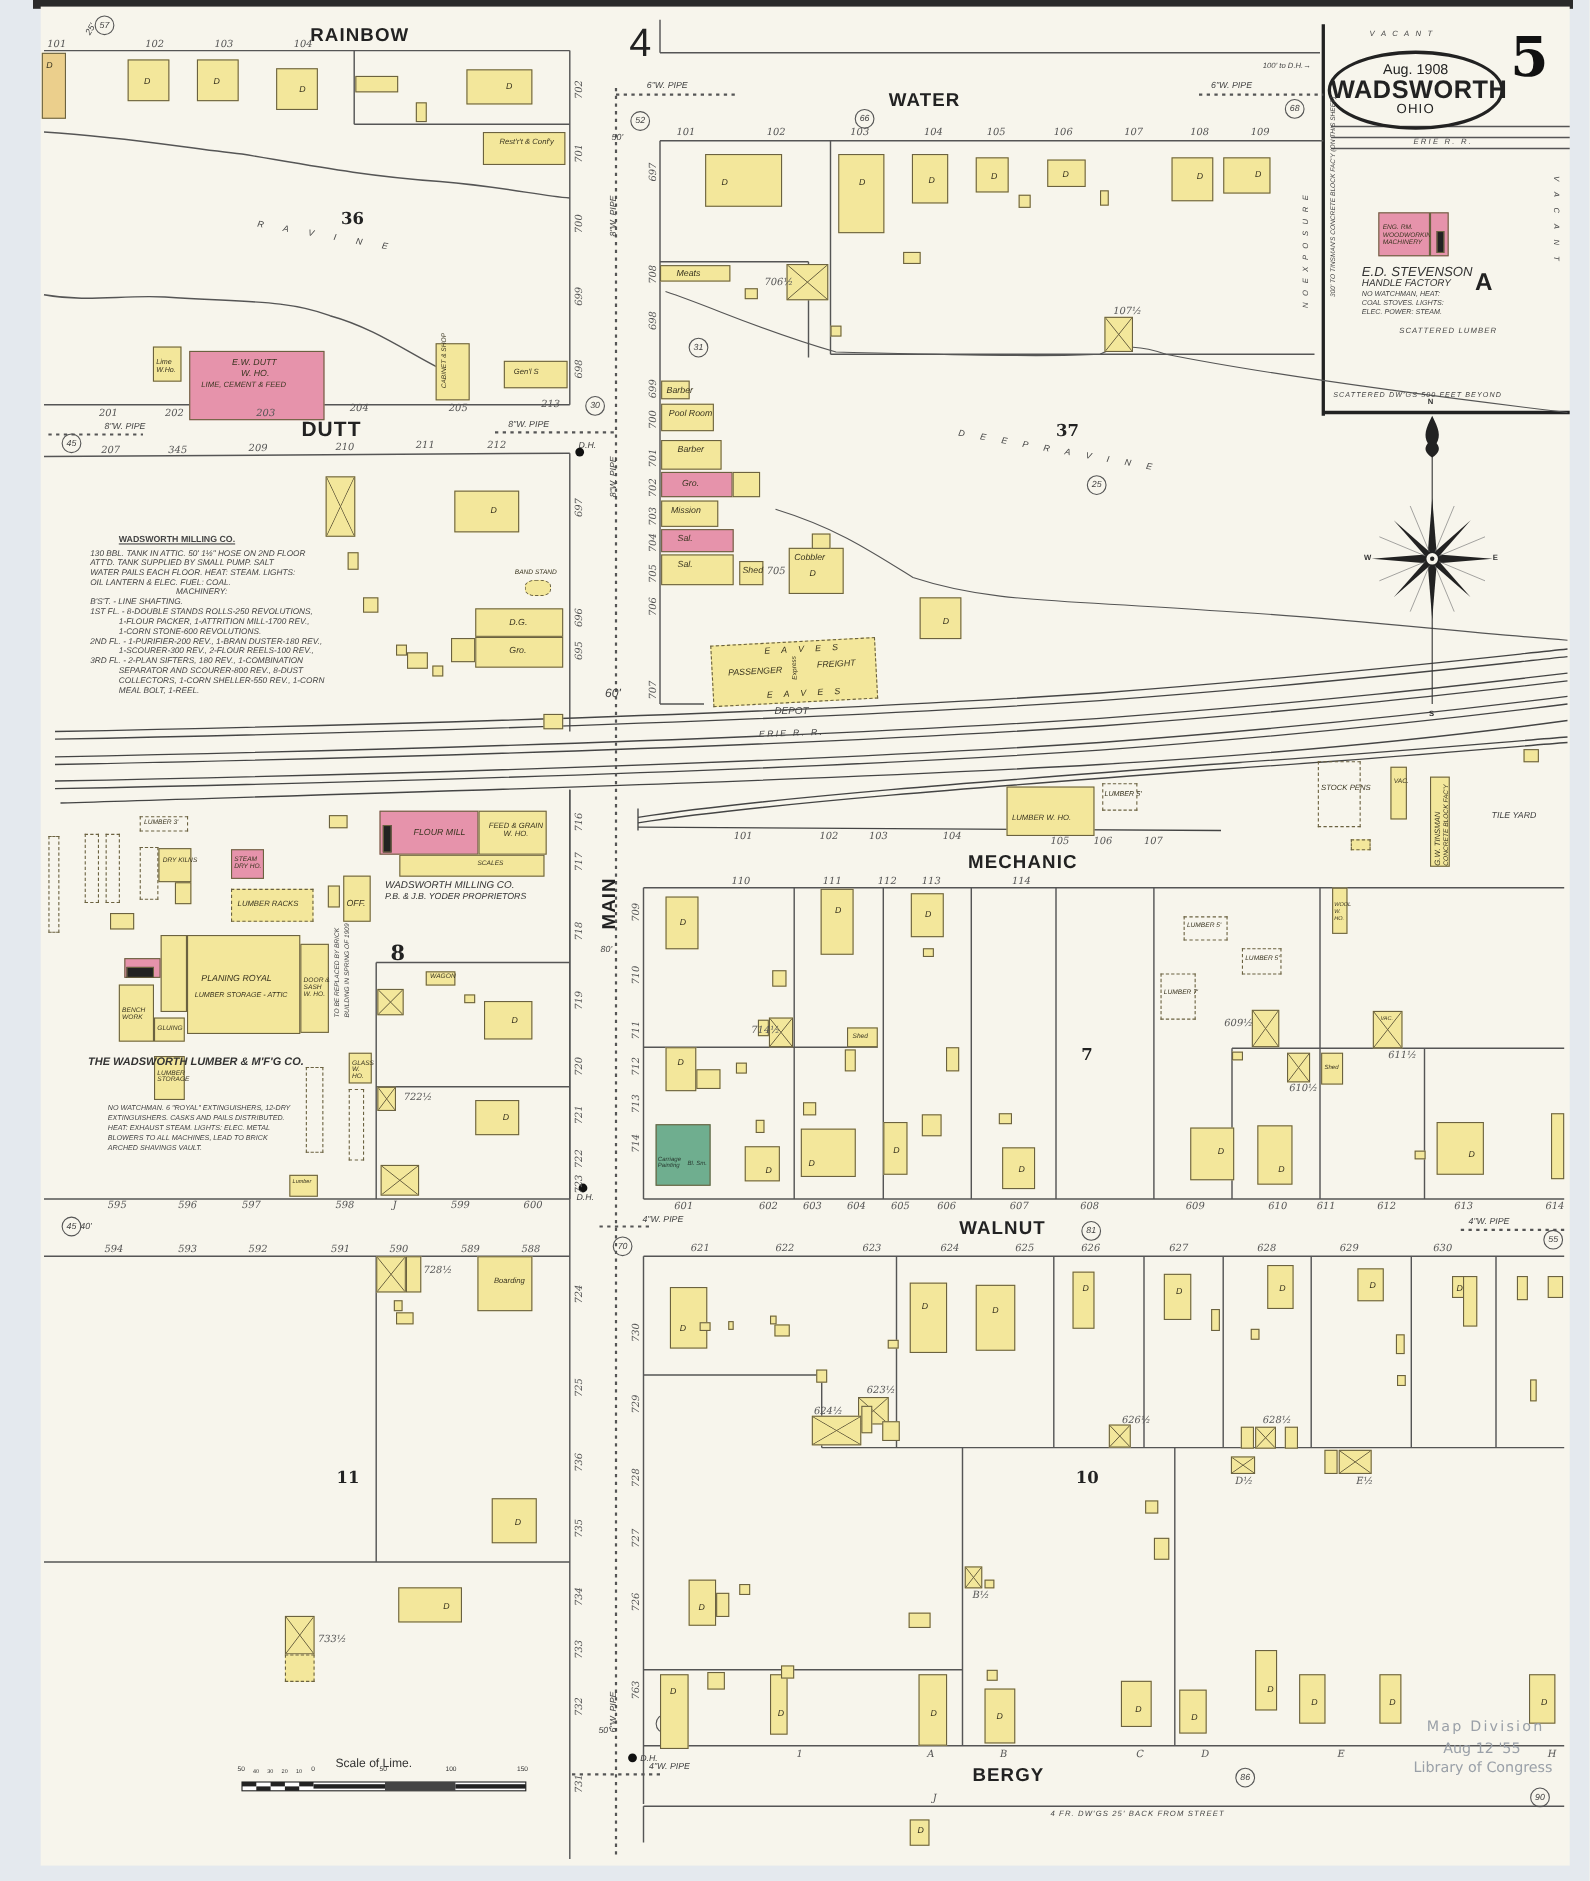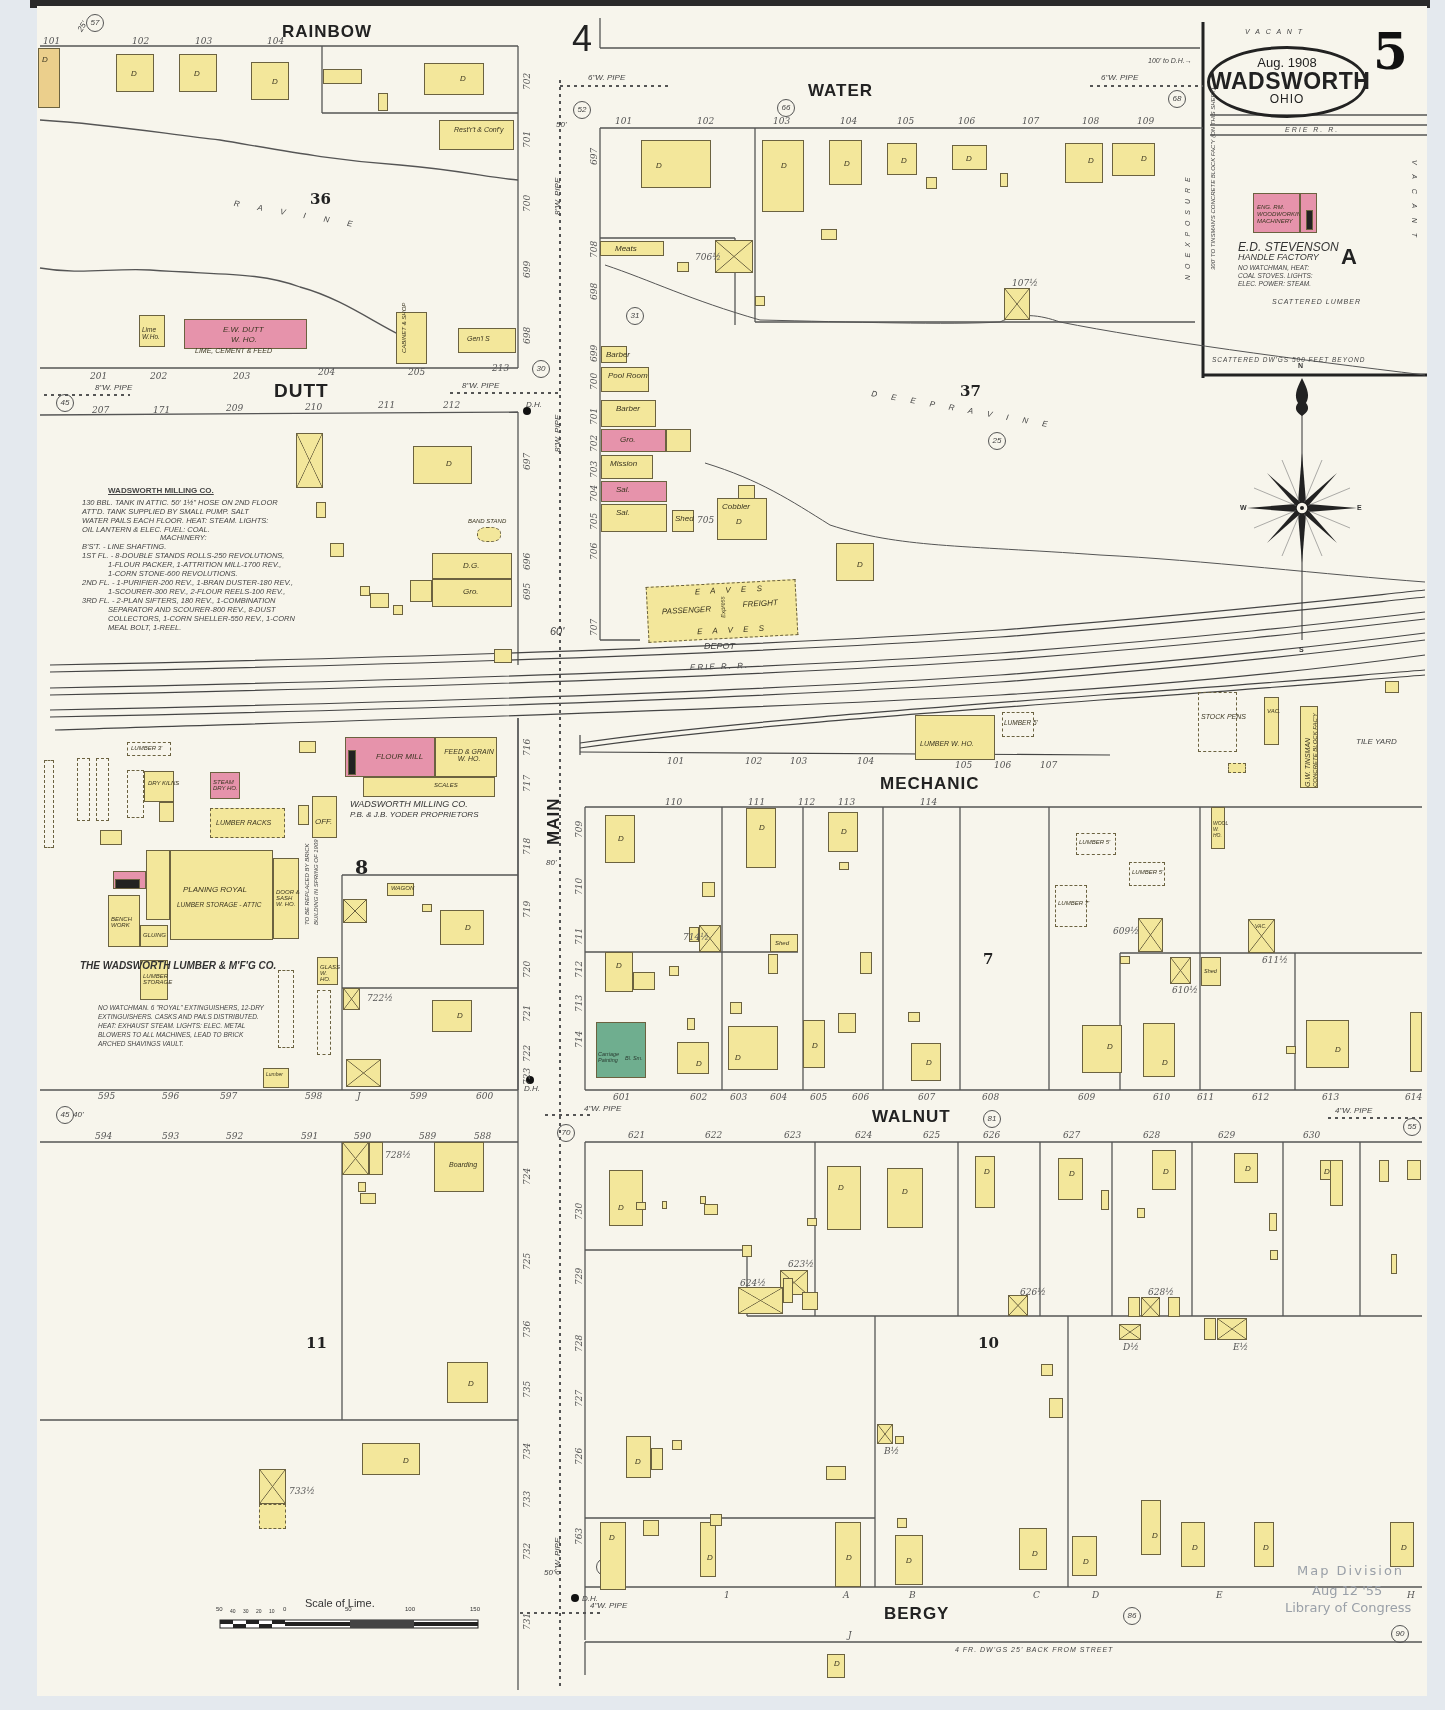--- a/index.html
+++ b/index.html
@@ -284,21 +284,21 @@
 <div class="bld" style="left:424px;top:63px;width:60px;height:32px;">
     <span style="left:35px;top:10px;">D</span>
   </div>
 <div class="bld" style="left:378px;top:93px;width:10px;height:18px;"></div>
 <div class="bld" style="left:439px;top:120px;width:75px;height:30px;">
     <span style="left:14px;top:5px;font-size:7px;">Rest'r't &amp; Conf'y</span>
   </div>
 <div class="bld" style="left:139px;top:315px;width:26px;height:32px;">
     <span style="left:2px;top:10px;font-size:6.5px;white-space:normal;width:18px;">Lime W.Ho.</span>
   </div>
-<div class="bld pink" style="left:184px;top:319px;width:123px;height:30px;">
+<div class="bld pink" style="left:172px;top:319px;width:123px;height:63px;">
   <span style="left:38px;top:5px;font-size:8px;">E.W. DUTT</span>
   <span style="left:46px;top:15px;font-size:8px;">W. HO.</span>
   <span style="left:10px;top:27px;font-size:7px;">LIME, CEMENT &amp; FEED</span>
 </div>
 <div class="bld" style="left:396px;top:312px;width:31px;height:52px;">
     <span style="left:4px;top:40px;font-size:6px;transform:rotate(-90deg);transform-origin:left top;">CABINET &amp; SHOP</span>
   </div>
 <div class="bld" style="left:458px;top:328px;width:58px;height:25px;">
     <span style="left:8px;top:6px;font-size:7px;">Gen'l S</span>
   </div>
@@ -705,21 +705,21 @@
 <div class="lbl hn" style="left:132px;top:36px;">102</div>
 <div class="lbl hn" style="left:195px;top:36px;">103</div>
 <div class="lbl hn" style="left:267px;top:36px;">104</div>
 <div class="lbl hn" style="left:90px;top:371px;">201</div>
 <div class="lbl hn" style="left:150px;top:371px;">202</div>
 <div class="lbl hn" style="left:233px;top:371px;">203</div>
 <div class="lbl hn" style="left:318px;top:367px;">204</div>
 <div class="lbl hn" style="left:408px;top:367px;">205</div>
 <div class="lbl hn" style="left:492px;top:363px;">213</div>
 <div class="lbl hn" style="left:92px;top:405px;">207</div>
-<div class="lbl hn" style="left:153px;top:405px;">171</div>
+<div class="lbl hn" style="left:153px;top:405px;">345</div>
 <div class="lbl hn" style="left:226px;top:403px;">209</div>
 <div class="lbl hn" style="left:305px;top:402px;">210</div>
 <div class="lbl hn" style="left:378px;top:400px;">211</div>
 <div class="lbl hn" style="left:443px;top:400px;">212</div>
 <div class="lbl hn" style="left:615px;top:116px;">101</div>
 <div class="lbl hn" style="left:697px;top:116px;">102</div>
 <div class="lbl hn" style="left:773px;top:116px;">103</div>
 <div class="lbl hn" style="left:840px;top:116px;">104</div>
 <div class="lbl hn" style="left:897px;top:116px;">105</div>
 <div class="lbl hn" style="left:958px;top:116px;">106</div>

